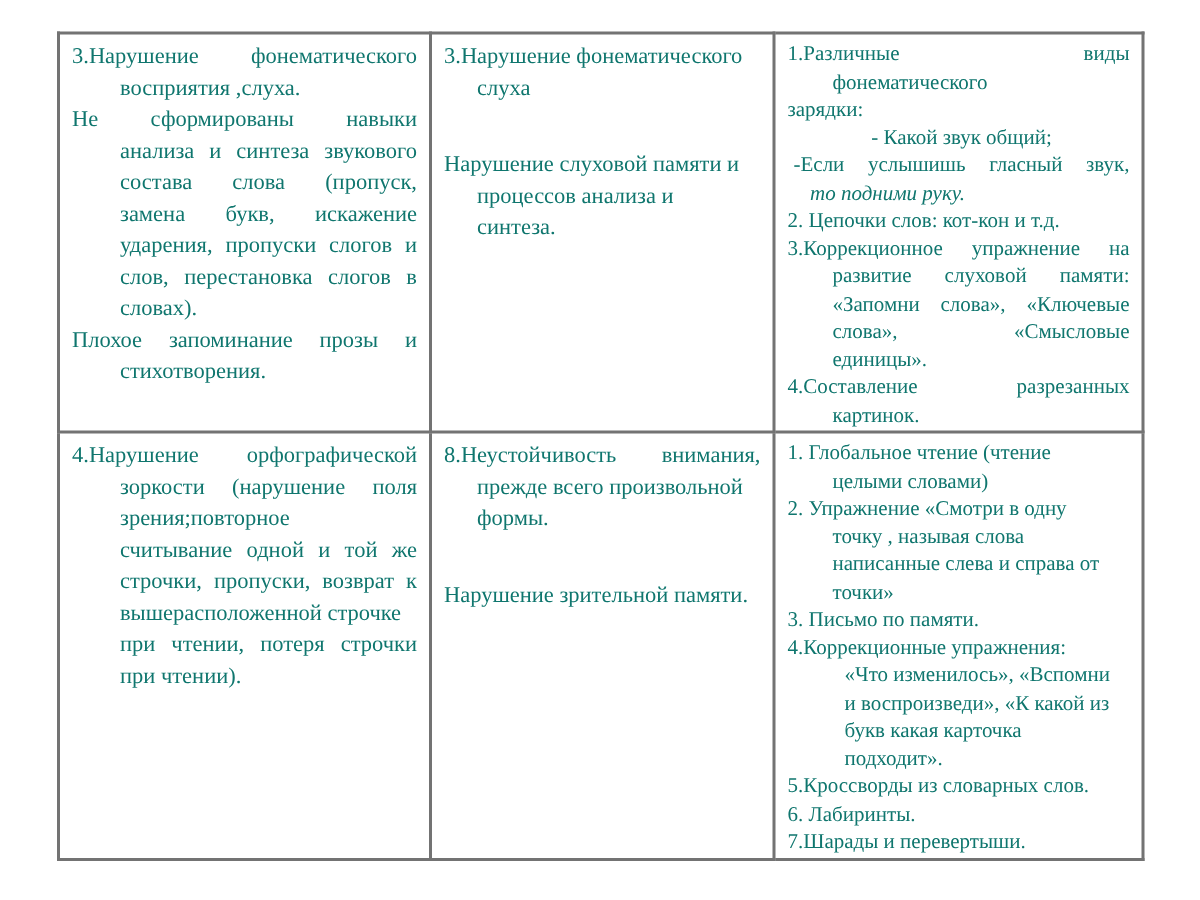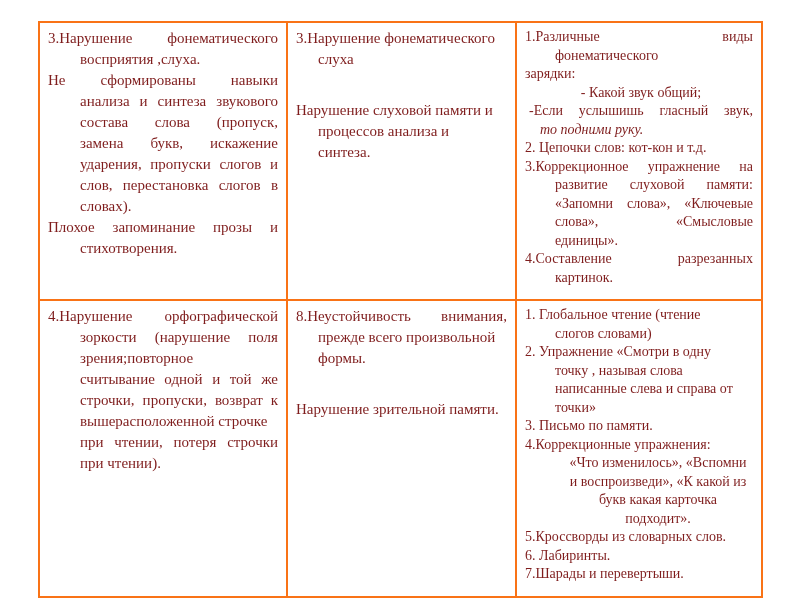--- a/index.html
+++ b/index.html
@@ -17,38 +17,38 @@
   }
   table.grid {
     position: absolute;
     left: 38px;
     top: 21px;
     width: 723px;
     border-collapse: collapse;
     table-layout: fixed;
   }
   table.grid td {
-    border: 2px solid #f97316;
+    border: 2px solid #737373;
     vertical-align: top;
     box-sizing: border-box;
-    padding: 5px 8px 12px 8px;
-    color: #7f1d1d;
+    padding: 5px 8px 0 8px;
+    color: #0f766e;
     overflow: hidden;
   }
   tr.r0 td { height: 266px; }
   tr.r1 td { height: 220px; }
   td.lg { font-size: 15px; line-height: 21px; }
   td.sm { font-size: 14px; line-height: 18.5px; border-radius: 25px; }
   .line { white-space: normal; }
   .line.j { text-align: justify; text-align-last: justify; }
   
   td.c0 .i1 { padding-left: 32px; }
   td.c1 .i1 { padding-left: 22px; }
   td.c2 .i1 { padding-left: 30px; }
-  .i2 { padding-left: 38px; text-align: center; }
+  .i2 { padding-left: 38px; }
   .id { padding-left: 4px; text-align: center; }   
   .is { padding-left: 15px; font-style: italic; }  
   .sp { height: 15px; }        
 </style>
 </head>
 <body>
 
 <div class="canvas">
   <table class="grid">
     <colgroup>
@@ -111,21 +111,21 @@
           <td class="c1 lg">
             <div class="line  j">8.Неустойчивость внимания,</div>
             <div class="line i1">прежде всего произвольной</div>
             <div class="line i1">формы.</div>
             <div class="sp"></div>
             <div class="sp"></div>
             <div class="line">Нарушение зрительной памяти.</div>
           </td>
           <td class="c2 sm">
             <div class="line">1. Глобальное чтение (чтение</div>
-            <div class="line i1">слогов словами)</div>
+            <div class="line i1">целыми словами)</div>
             <div class="line">2. Упражнение «Смотри в одну</div>
             <div class="line i1">точку , называя слова</div>
             <div class="line i1">написанные слева и справа от</div>
             <div class="line i1">точки»</div>
             <div class="line">3. Письмо по памяти.</div>
             <div class="line">4.Коррекционные упражнения:</div>
             <div class="line i2">«Что изменилось», «Вспомни</div>
             <div class="line i2">и воспроизведи», «К какой из</div>
             <div class="line i2">букв какая карточка</div>
             <div class="line i2">подходит».</div>

